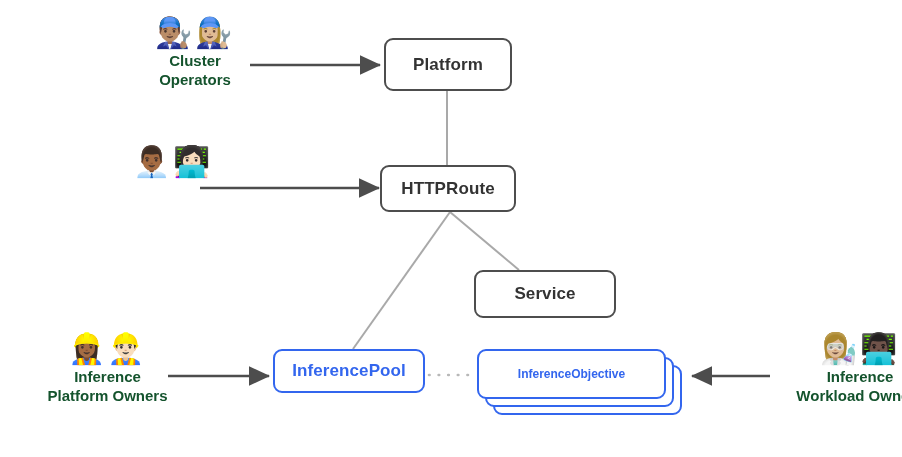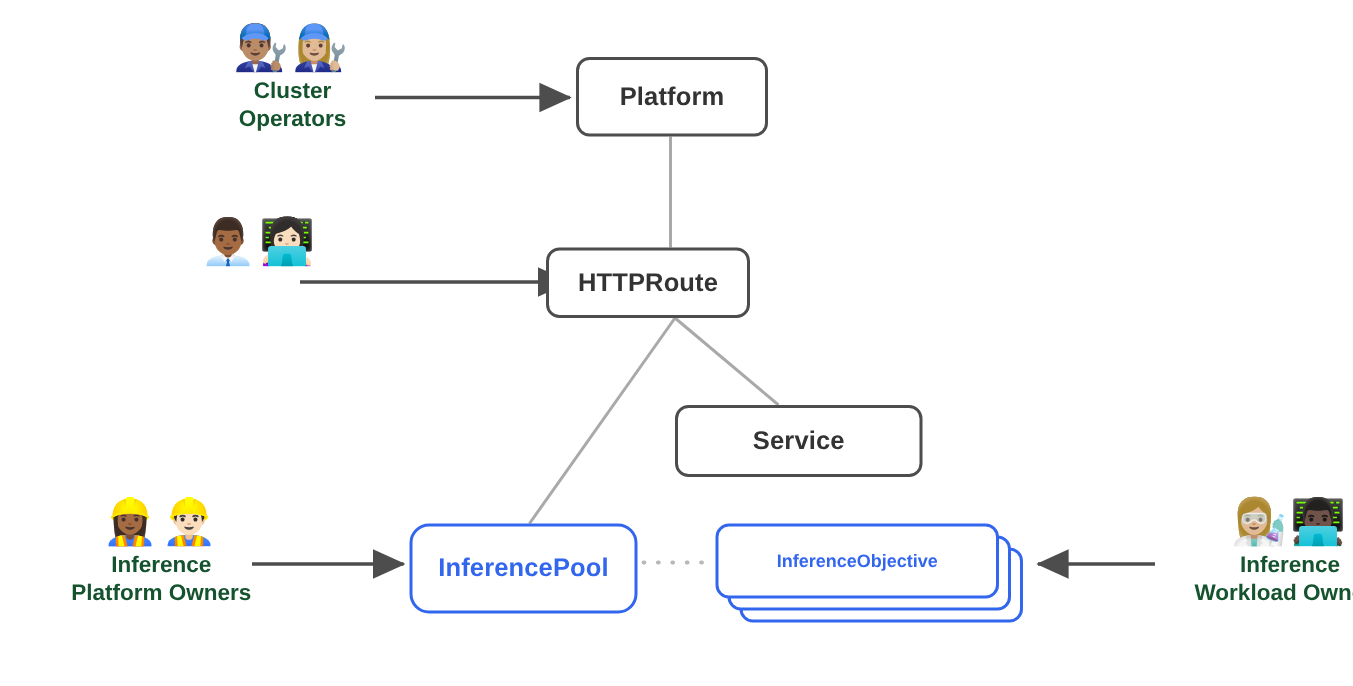--- a/index.html
+++ b/index.html
@@ -42,23 +42,23 @@
     font-size: 17px;
     letter-spacing: 0.1px;
     z-index: 3;
   }
   .node.blue {
     border-color: #3366ee;
     color: #3366ee;
   }
 
   #node-gateway   { left: 384px; top: 38px;  width: 128px; height: 53px; }
-  #node-httproute { left: 364px; top: 165px; width: 136px; height: 47px; }
-  #node-service   { left: 450px; top: 270px; width: 165px; height: 48px; }
-  #node-inferencepool { left: 273px; top: 349px; width: 152px; height: 60px; border-radius: 13px; }
+  #node-httproute { left: 380px; top: 165px; width: 136px; height: 47px; }
+  #node-service   { left: 474px; top: 270px; width: 142px; height: 48px; }
+  #node-inferencepool { left: 273px; top: 349px; width: 152px; height: 44px; }
 
   
   #stack-inferenceobjective {
     position: absolute;
     left: 477px;
     top: 349px;
     width: 206px;
     height: 66px;
     z-index: 3;
   }

